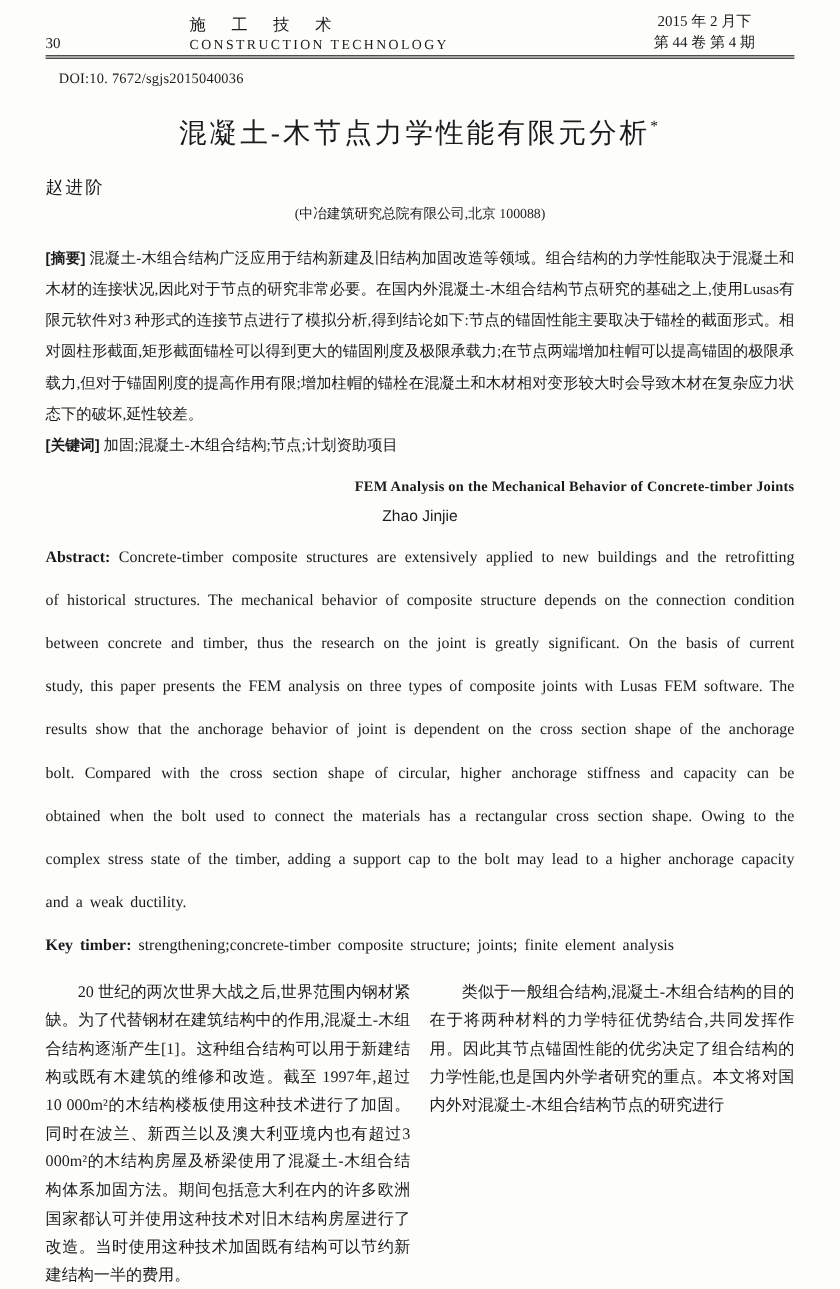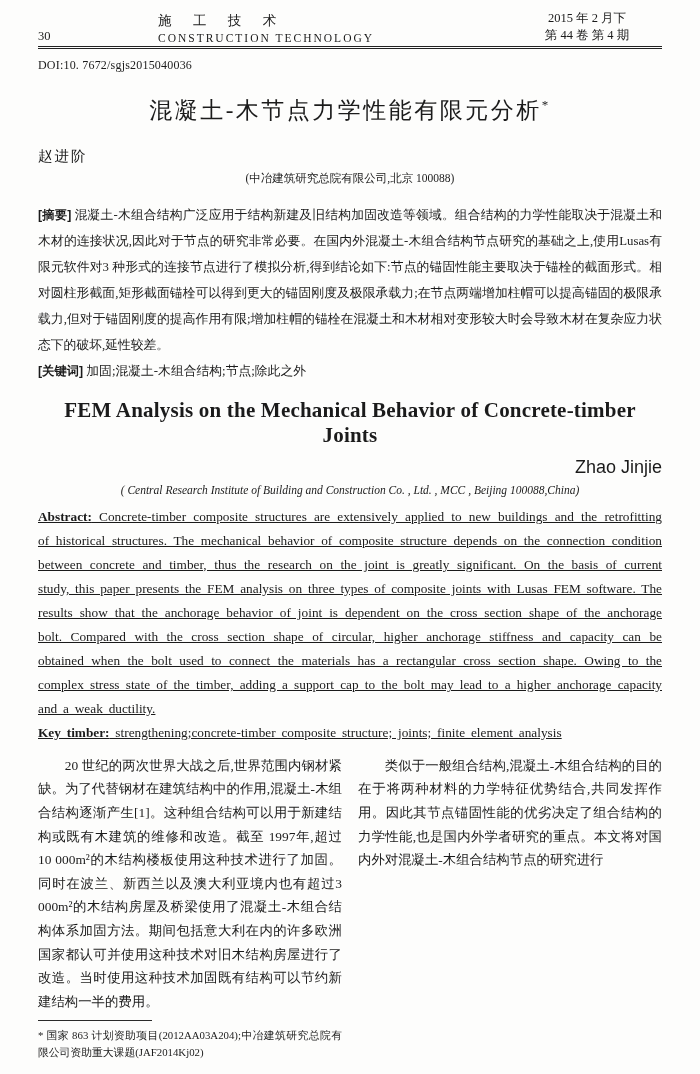--- a/index.html
+++ b/index.html
@@ -14,40 +14,40 @@
   .page { width: 700px; height: 1074px; padding: 10px 38px 0 38px; overflow: hidden; background: #fdfdfc; }
 
   
   .runhead { display: flex; align-items: flex-end; justify-content: space-between; padding-bottom: 2px; border-bottom: 3px double #222; }
   .runhead .pageno { font-size: 12.5px; width: 120px; }
   .runhead .center { text-align: left; flex: 1; }
   .runhead .journal-cn { font-size: 13.5px; letter-spacing: 9px; }
   .runhead .journal-en { font-size: 11.5px; letter-spacing: 2px; margin-top: 2px; font-family: Liberation Serif, serif; }
   .runhead .right { width: 150px; text-align: center; font-size: 12.5px; line-height: 1.35; }
 
-  .doi { font-size: 12px; margin-top: 9px; letter-spacing: .2px; }
+  .doi { font-size: 12px; margin-top: 9px; letter-spacing: .2px; margin-left: 11px; }
 
   
   .title-cn { text-align: center; margin-top: 22px; font-size: 23px; letter-spacing: 2.5px; font-weight: 500; }
   .title-cn sup { font-size: 13px; }
   .author-cn { text-align: left; margin-top: 21px; font-size: 14.5px; letter-spacing: 2px; }
   .affil-cn { text-align: center; margin-top: 5px; font-size: 11.5px; }
 
   .cn-meta { margin-top: 16px; font-size: 12.8px; line-height: 26px; text-align: justify; }
   .cn-meta .lbl { font-family: "Liberation Sans", "DejaVu Sans", sans-serif; font-weight: bold; font-size: 12.3px; }
   .class-row { display: flex; font-size: 12.8px; line-height: 26px; }
   .class-row .pair1 { width: 190px; }
   .class-row .pair2 { width: 160px; }
 
   
-  .title-en { text-align: center; margin-top: 14px; font-size: 21px; font-weight: bold; letter-spacing: .2px; }
-  .author-en { text-align: right; margin-top: 9px; font-size: 18px; font-family: "Liberation Sans", "DejaVu Sans", sans-serif; }
+  .title-en { text-align: right; margin-top: 14px; font-size: 12px; font-weight: bold; letter-spacing: .2px; }
+  .author-en { text-align: center; margin-top: 9px; font-size: 13px; font-family: "Liberation Sans", "DejaVu Sans", sans-serif; }
   .affil-en { text-align: center; margin-top: 6px; font-size: 11.5px; font-style: italic; }
 
-  .en-abs { margin-top: 9px; font-size: 13.3px; line-height: 24px; text-align: justify; word-spacing: 2.5px; text-decoration: underline; }
+  .en-abs { margin-top: 9px; font-size: 13.3px; line-height: 36px; text-align: justify; word-spacing: 2.5px; }
   .en-abs .lbl { font-weight: bold; font-style: normal; }
 
   
   .bodycols { display: flex; gap: 16px; margin-top: 9px; }
   .col { width: 304px; font-size: 13.4px; line-height: 23.6px; text-align: justify; }
   .col p { text-indent: 2em; }
 
   
   .footnote { margin-top: 7px; }
   .fn-rule { width: 114px; border-top: 1.5px solid #2a2a2a; margin-bottom: 6px; }
@@ -73,26 +73,25 @@
   <div class="doi">DOI:10. 7672/sgjs2015040036</div>
 
   <h1 class="title-cn"><span>混凝土-木节点力学性能有限元分析</span><sup>*</sup></h1>
   <div class="author-cn">赵进阶</div>
   <div class="affil-cn">(中冶建筑研究总院有限公司,北京  100088)</div>
 
   <div class="cn-meta">
     <span class="lbl">[摘要]</span><span> 混凝土-木组合结构广泛应用于结构新建及旧结构加固改造等领域。组合结构的力学性能取决于混凝土和木材的连接状况,因此对于节点的研究非常必要。在国内外混凝土-木组合结构节点研究的基础之上,使用Lusas有限元软件对3 种形式的连接节点进行了模拟分析,得到结论如下:节点的锚固性能主要取决于锚栓的截面形式。相对圆柱形截面,矩形截面锚栓可以得到更大的锚固刚度及极限承载力;在节点两端增加柱帽可以提高锚固的极限承载力,但对于锚固刚度的提高作用有限;增加柱帽的锚栓在混凝土和木材相对变形较大时会导致木材在复杂应力状态下的破坏,延性较差。</span>
   </div>
   <div class="cn-meta" style="margin-top:0;">
-    <span class="lbl">[关键词]</span><span> 加固;混凝土-木组合结构;节点;除此之外</span>
+    <span class="lbl">[关键词]</span><span> 加固;混凝土-木组合结构;节点;计划资助项目</span>
   </div>
 
   <div class="title-en">FEM Analysis on the Mechanical Behavior of Concrete-timber Joints</div>
   <div class="author-en">Zhao Jinjie</div>
-  <div class="affil-en">( Central Research Institute of Building and Construction Co. , Ltd. , MCC , Beijing  100088,China)</div>
 
   <div class="en-abs">
     <span class="lbl">Abstract:</span><span> Concrete-timber composite structures are extensively applied to new buildings and the retrofitting of historical structures. The mechanical behavior of composite structure depends on the connection condition between concrete and timber, thus the research on the joint is greatly significant. On the basis of current study, this paper presents the FEM analysis on three types of composite joints with Lusas FEM software. The results show that the anchorage behavior of joint is dependent on the cross section shape of the anchorage bolt. Compared with the cross section shape of circular, higher anchorage stiffness and capacity can be obtained when the bolt used to connect the materials has a rectangular cross section shape. Owing to the complex stress state of the timber, adding a support cap to the bolt may lead to a higher anchorage capacity and a weak ductility.</span>
   </div>
   <div class="en-abs" style="margin-top:0;">
     <span class="lbl">Key timber:</span><span> strengthening;concrete-timber composite structure; joints; finite element analysis</span>
   </div>
 
   <div class="bodycols">
     <div class="col">

